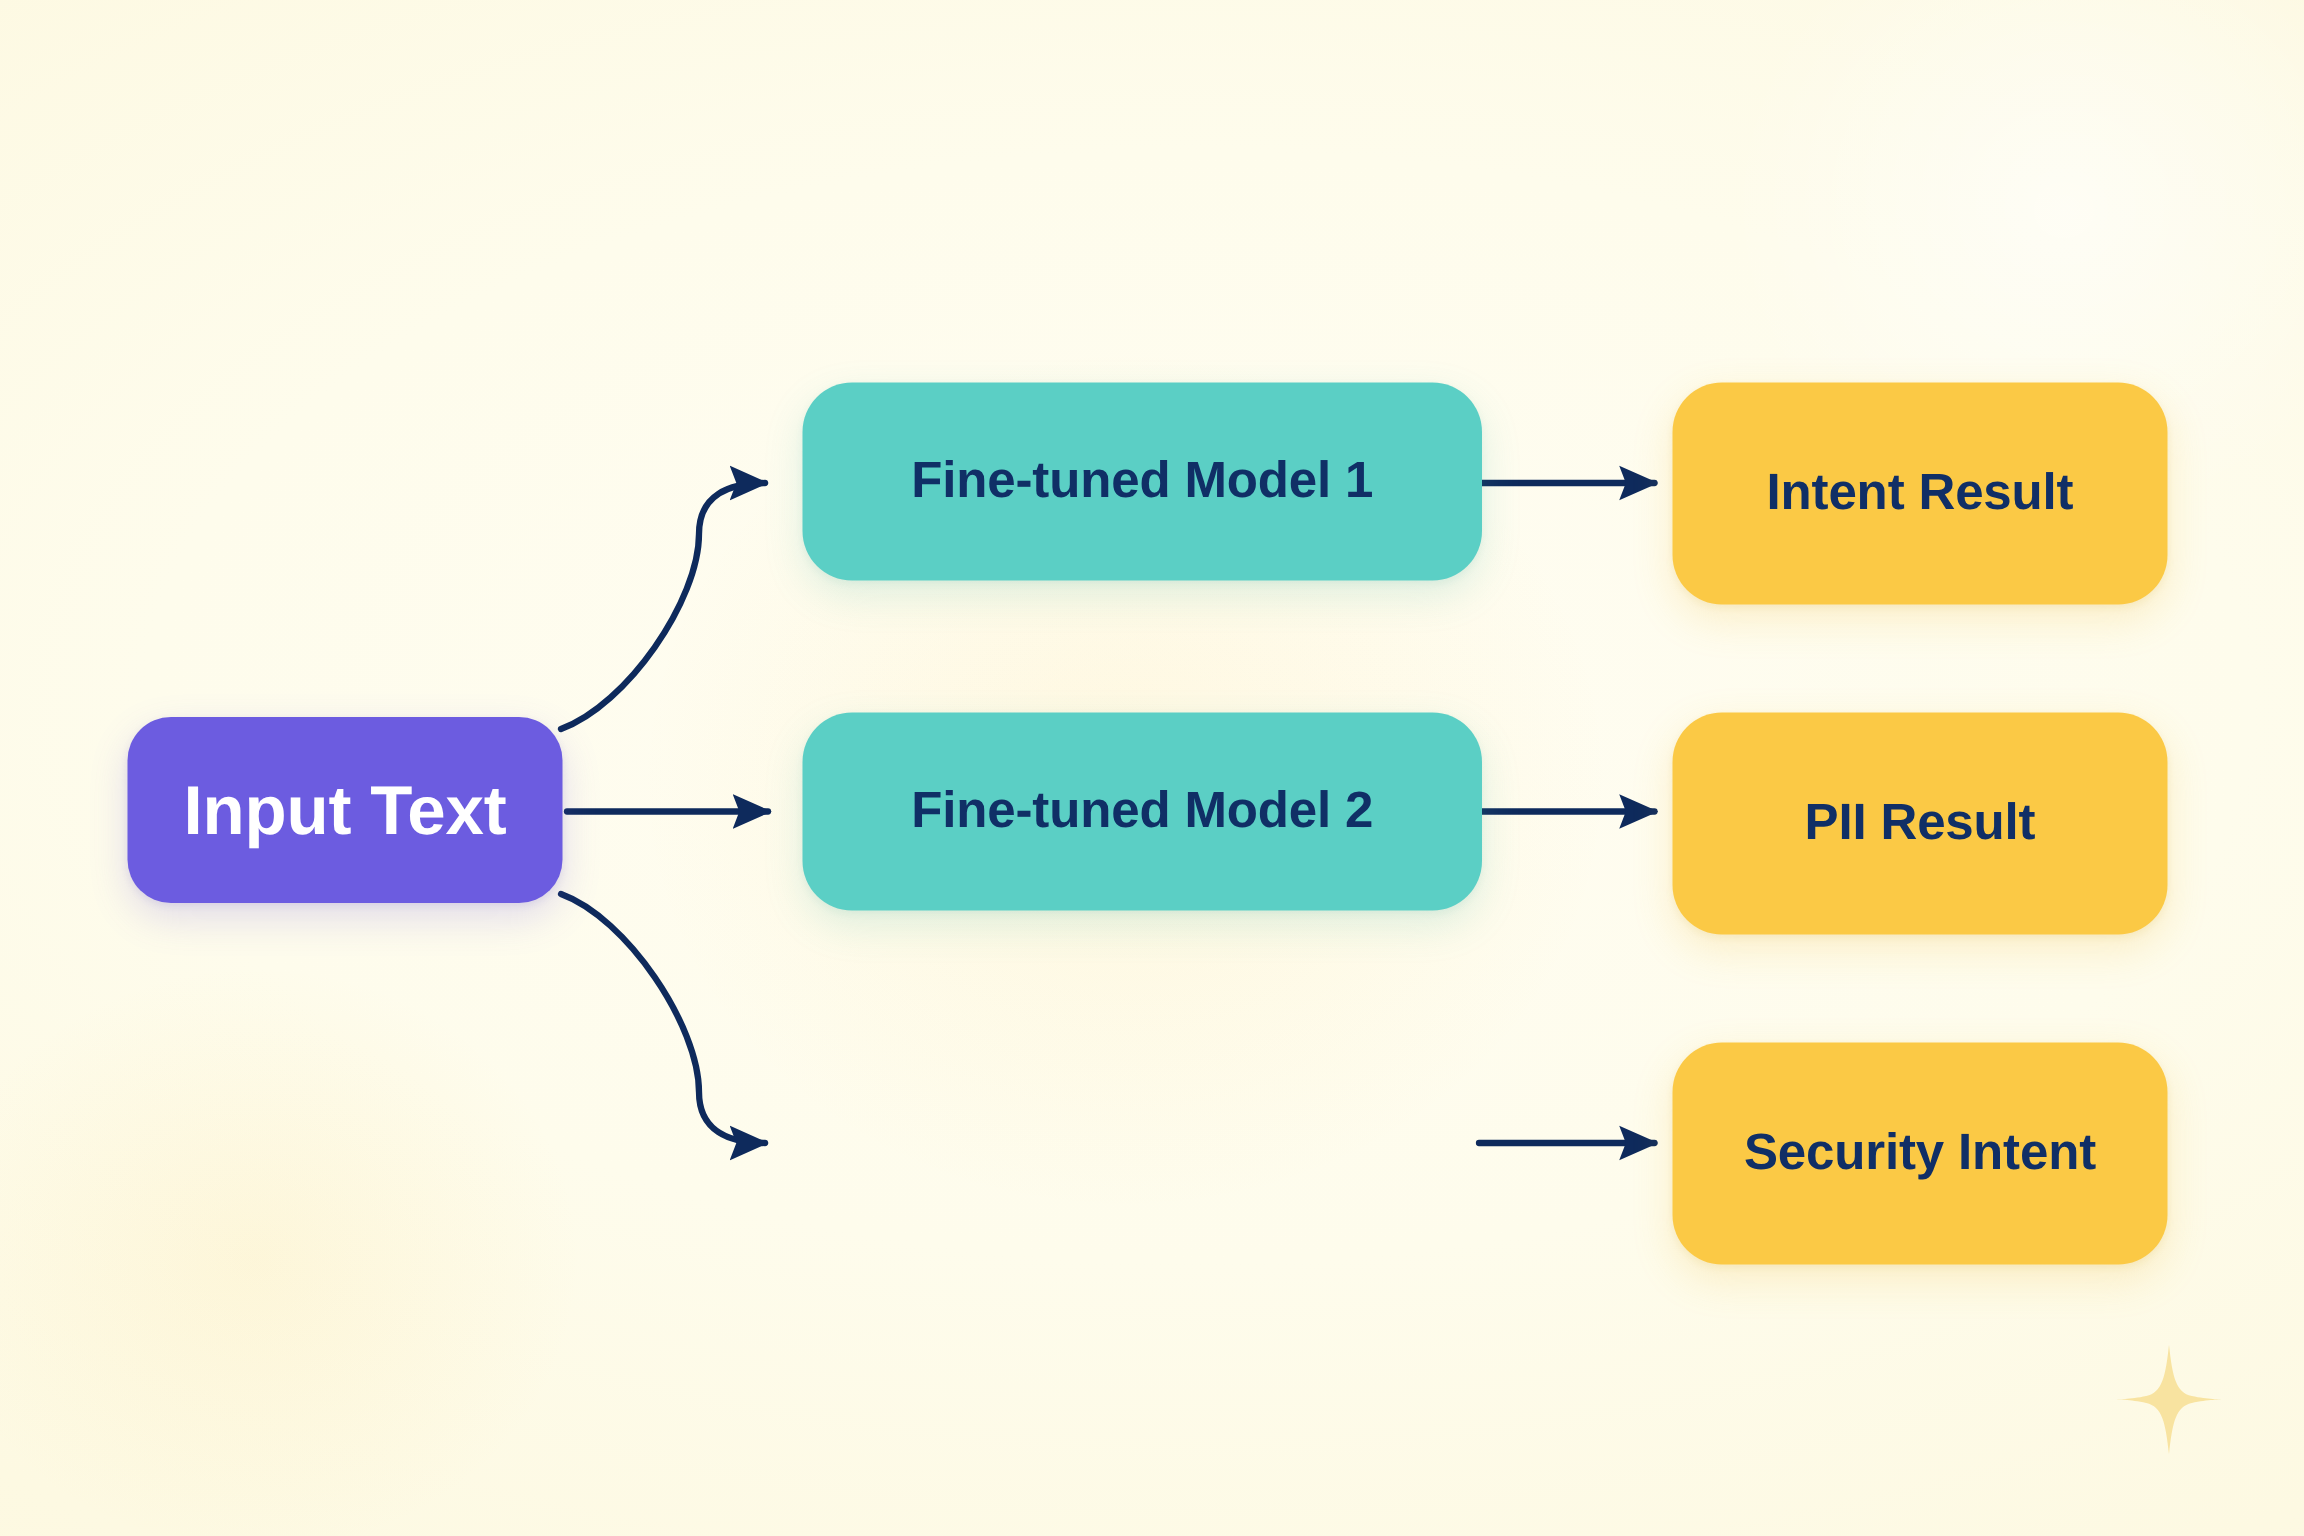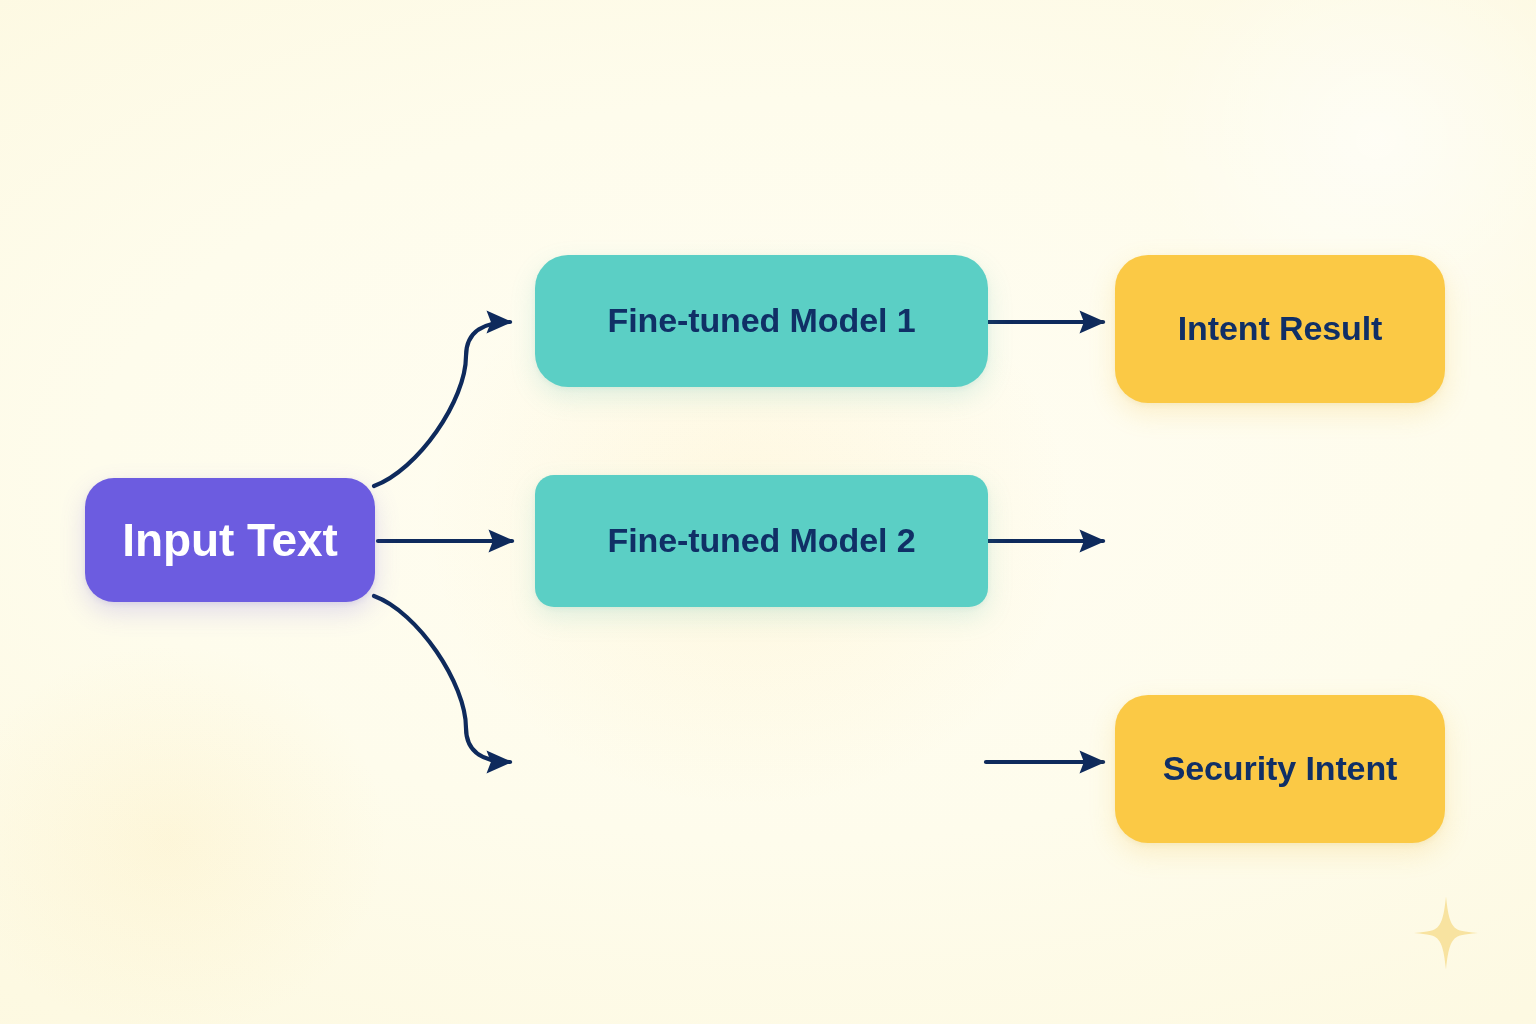--- a/index.html
+++ b/index.html
@@ -79,21 +79,21 @@
     left: 1115px;
     width: 330px; height: 148px;
     border-radius: 33px;
     background: #fbc945;
     color: #102f66;
     font-size: 34px;
     box-shadow: 0 10px 26px rgba(240,190,70,0.22), 0 2px 5px rgba(200,155,40,0.10);
   }
 
   .row-1 { top: 255px; }
-  .row-2 { top: 475px; border-radius: 19px; }
+  .row-2 { top: 475px; }
   .row-3 { top: 695px; }
 
   .sparkle {
     position: absolute;
     left: 1408px; top: 895px;
     width: 76px; height: 76px;
     pointer-events: none;
   }
 </style>
 </head>
@@ -135,20 +135,23 @@
   <div class="node node-model row-1">
     <span>Fine-tuned Model 1</span>
   </div>
   <div class="node node-model row-2">
     <span>Fine-tuned Model 2</span>
   </div>
 
   <div class="node node-result row-1">
     <span>Intent Result</span>
   </div>
+  <div class="node node-result row-2">
+    <span>PII Result</span>
+  </div>
   <div class="node node-result row-3">
     <span>Security Intent</span>
   </div>
 
   <svg class="sparkle" viewBox="0 0 100 100" xmlns="http://www.w3.org/2000/svg">
     <path d="M50 2 C53 30 56 44 70 47 C84 50 96 50 98 50 C96 50 84 50 70 53 C56 56 53 70 50 98 C47 70 44 56 30 53 C16 50 4 50 2 50 C4 50 16 50 30 47 C44 44 47 30 50 2 Z" fill="#f8e3a0"></path>
   </svg>
 
 </div>
 

